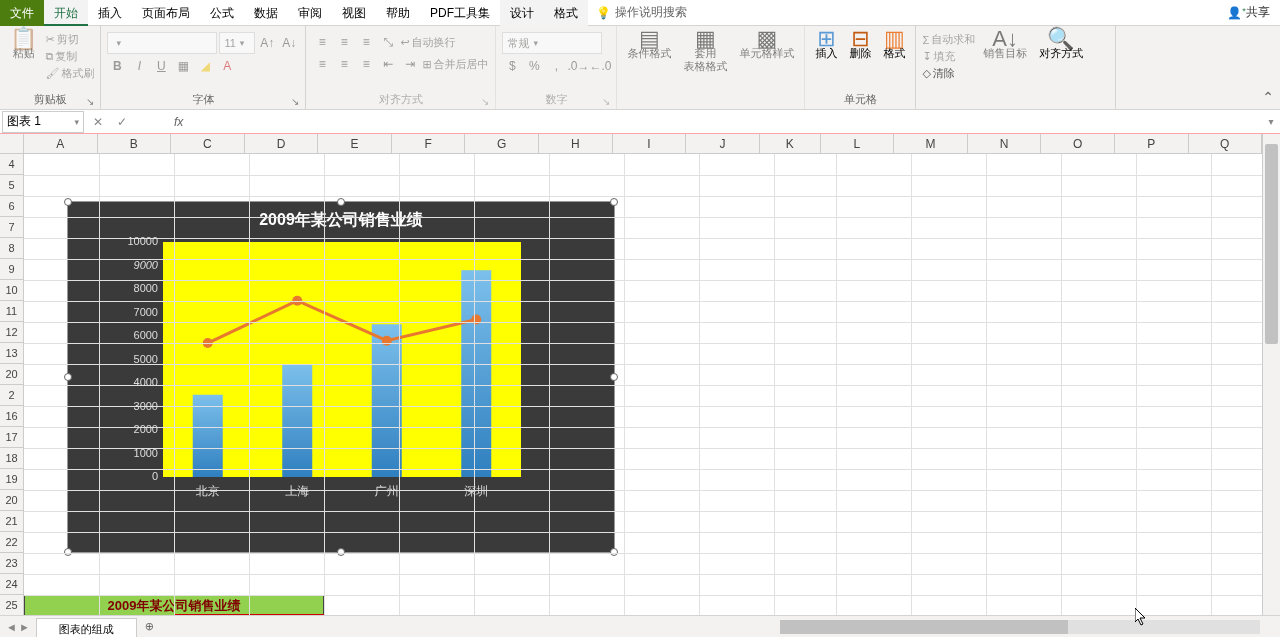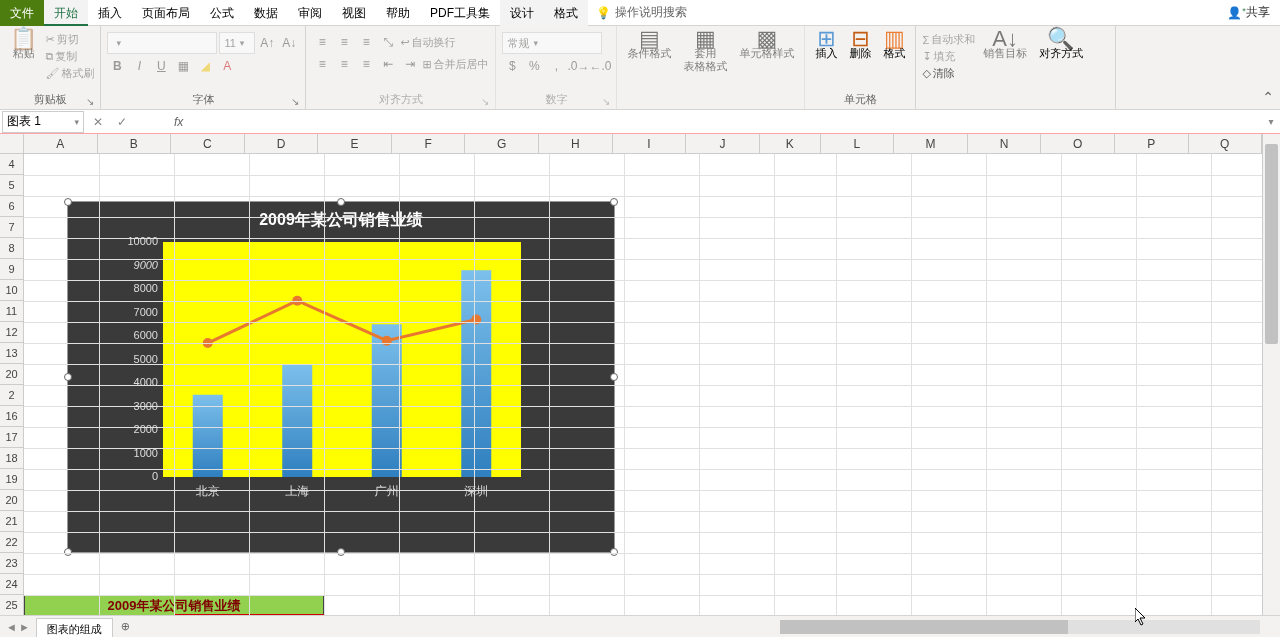--- a/index.html
+++ b/index.html
@@ -68,21 +68,21 @@
 .line-path { stroke: #e8782f; stroke-width: 3; fill: none; }
 .line-pt { fill: #e8782f; }
 
 
 .table-cell { position: absolute; background: #92d050; border: 1px solid #444; color: #800000; font-size: 13px; font-weight: bold; display: flex; align-items: center; justify-content: center; }
 .table-border-red { position: absolute; border-top: 1px solid #c00; }
 
 
 .sheetbar { position: absolute; left: 0; right: 0; bottom: 0; height: 22px; border-top: 1px solid #d4d4d4; background: #f3f2f1; display: flex; align-items: center; font-size: 11px; }
 .sheetnav { display: flex; gap: 2px; padding: 0 6px; color: #888; }
-.sheettab { padding: 0 10px; height: 20px; line-height: 20px; background: #fff; border: 1px solid #ccc; border-bottom: none; margin-top: 2px; }
+.sheettab { padding: 0 22px; height: 20px; line-height: 20px; background: #fff; border: 1px solid #ccc; border-bottom: none; margin-top: 2px; }
 .sheet-add { padding: 0 8px; color: #666; cursor: pointer; }
 .hscroll { margin-left: auto; height: 14px; width: 480px; background: #e0e0e0; position: relative; margin-right: 20px; }
 .hscroll .hthumb { position: absolute; left: 0; width: 60%; top: 0; bottom: 0; background: #c1c1c1; }
 
 .cursor-arrow { position: absolute; width: 12px; height: 18px; pointer-events: none; }
 </style>
 </head>
 <body>
 
 <div class="menubar">

